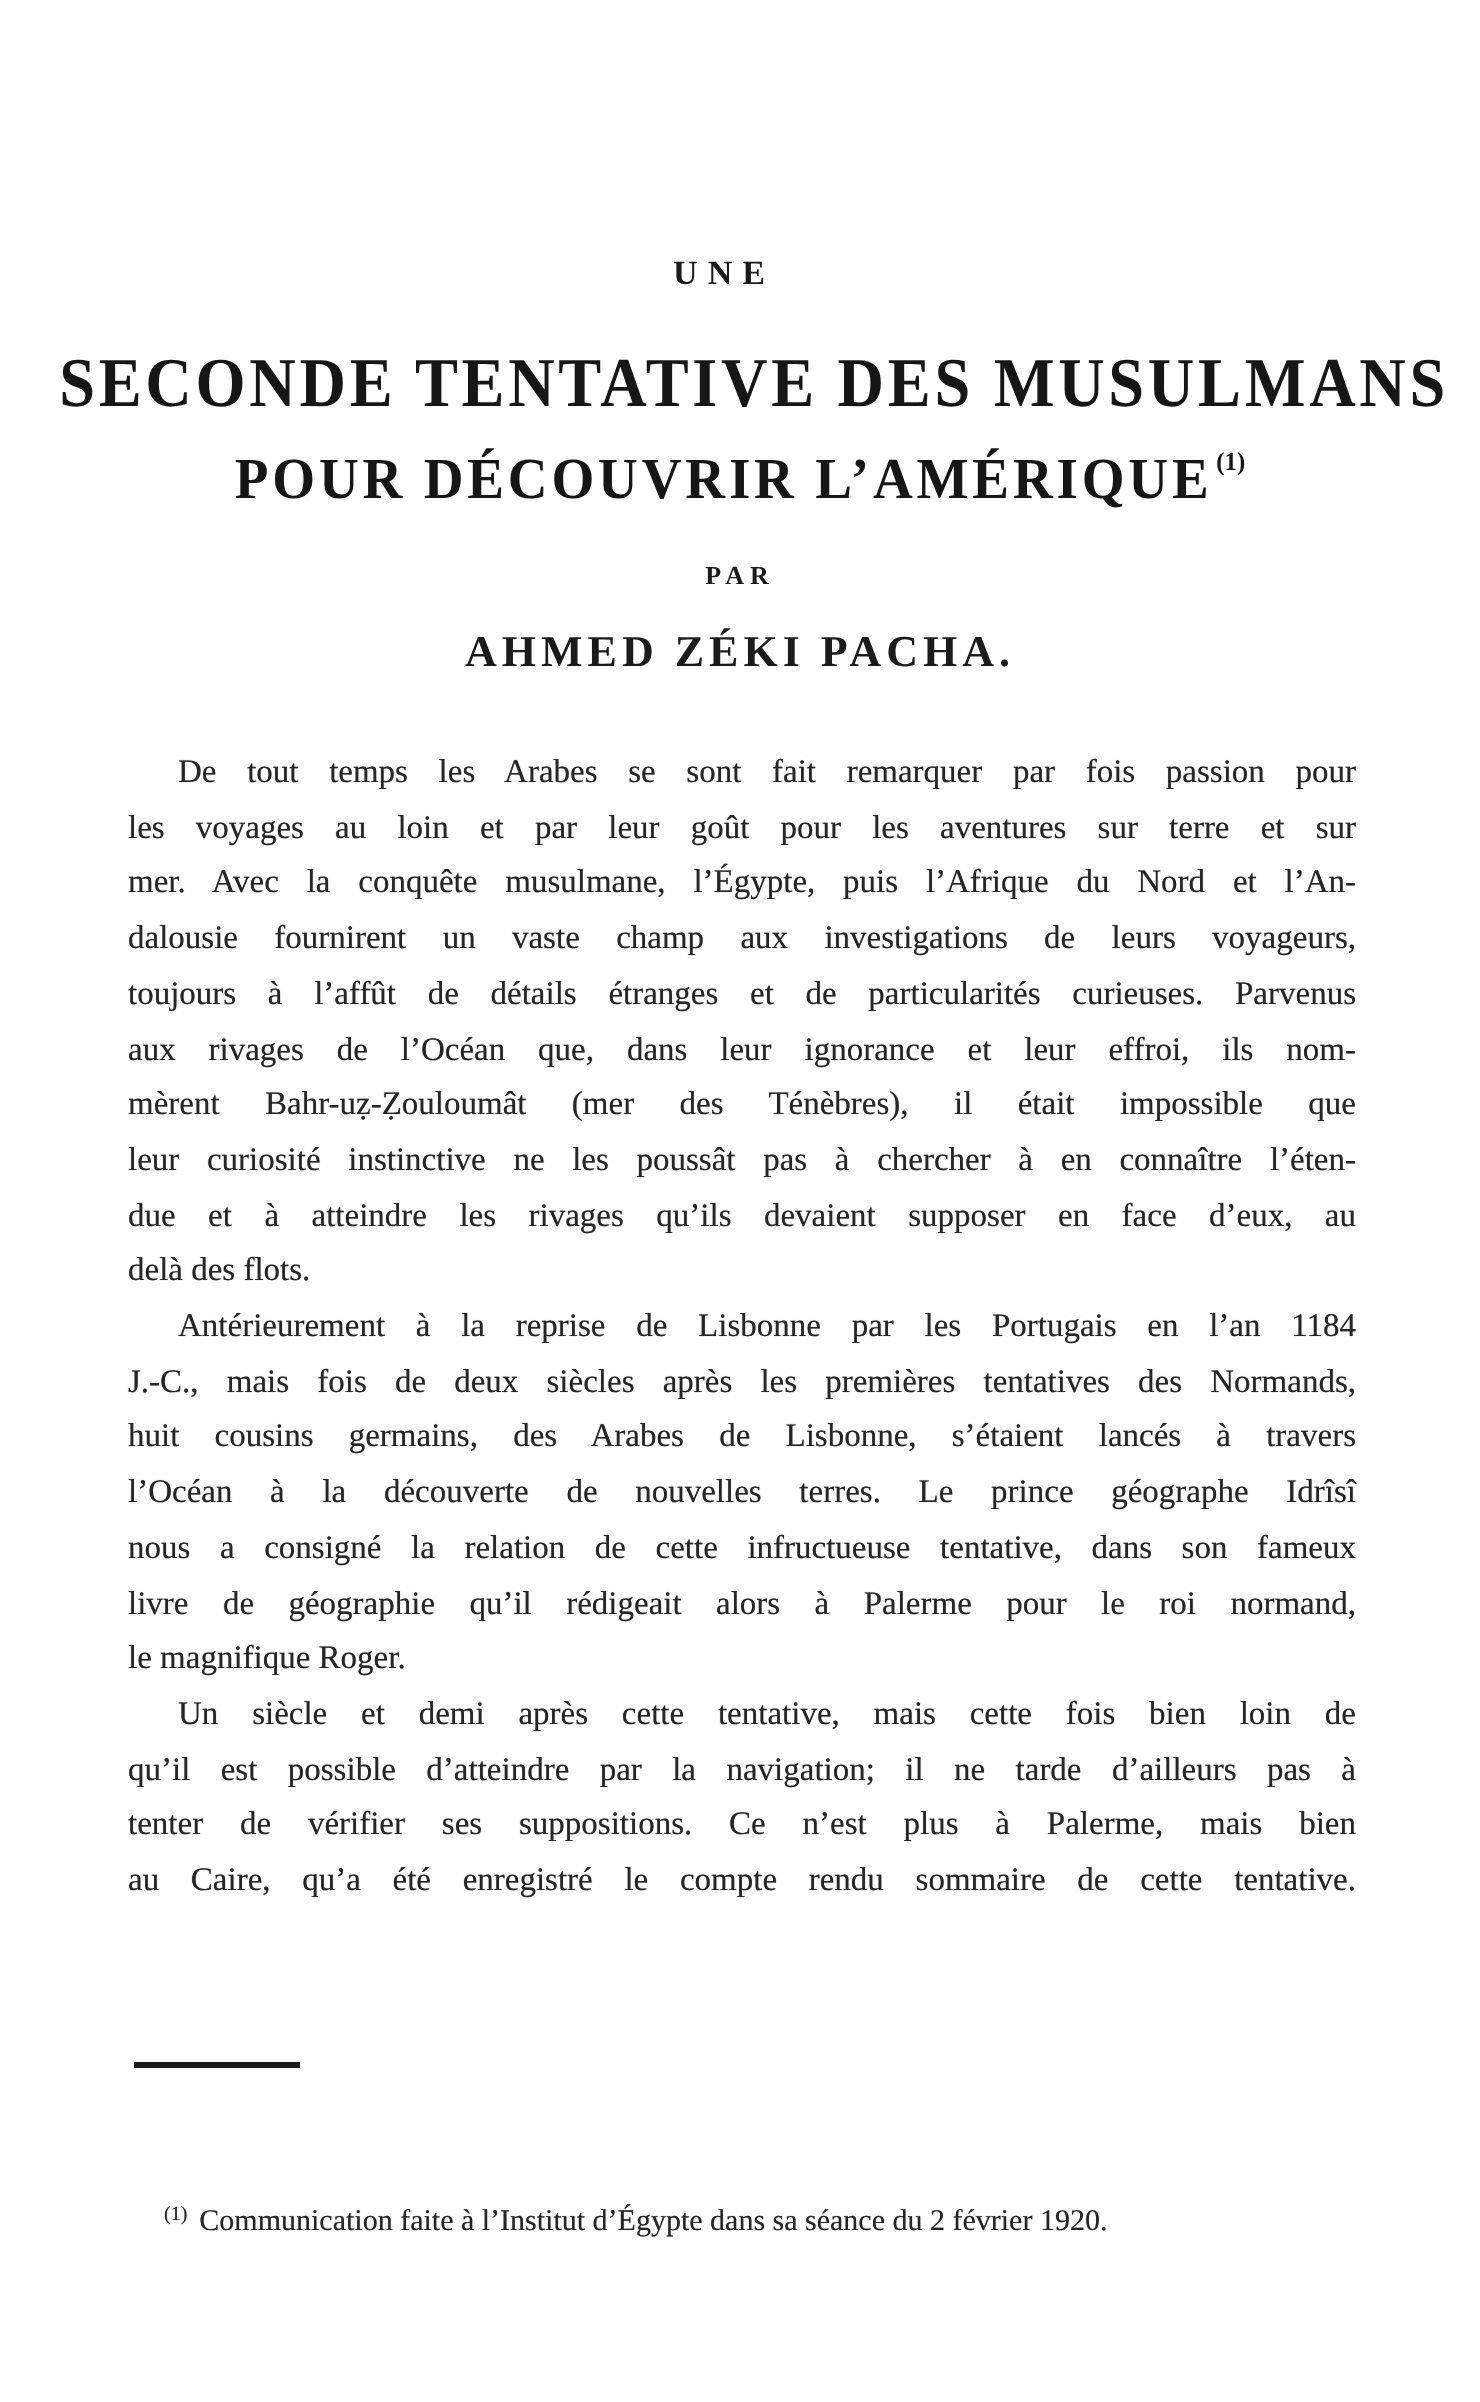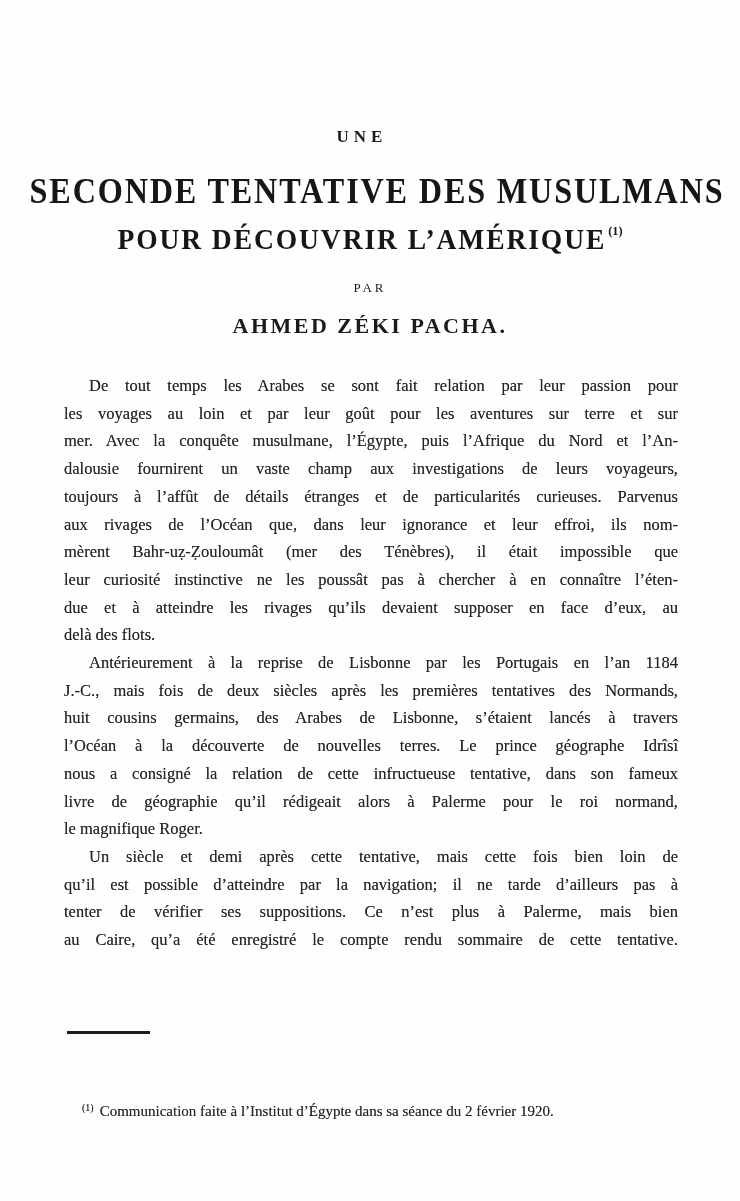--- a/index.html
+++ b/index.html
@@ -56,21 +56,21 @@
     font-size: 13px;
     letter-spacing: 0;
     vertical-align: 14px;
     margin-left: 2px;
   }
   .par-label {
     position: absolute;
     top: 280px; left: 0; right: 0;
     text-align: center;
     font-size: 13px;
-    font-weight: normal;
+    font-weight: bold;
     letter-spacing: 3px;
     color: #1b1b1b;
   }
   .author {
     position: absolute;
     top: 313px; left: 0; right: 0;
     text-align: center;
     font-size: 22px;
     font-weight: bold;
     letter-spacing: 2.5px;
@@ -129,21 +129,21 @@
 
   <h1 class="title1">SECONDE TENTATIVE DES MUSULMANS</h1>
 
   <h2 class="title2"><span>POUR DÉCOUVRIR L’AMÉRIQUE</span><sup>(1)</sup></h2>
 
   <div class="par-label">PAR</div>
 
   <div class="author">AHMED ZÉKI PACHA.</div>
 
   <div class="body-text">
-      <div class="line indent">De tout temps les Arabes se sont fait relation par leur passion pour</div>
+      <div class="line indent">De tout temps les Arabes se sont fait remarquer par fois passion pour</div>
       <div class="line">les voyages au loin et par leur goût pour les aventures sur terre et sur</div>
       <div class="line">mer. Avec la conquête musulmane, l’Égypte, puis l’Afrique du Nord et l’An-</div>
       <div class="line">dalousie fournirent un vaste champ aux investigations de leurs voyageurs,</div>
       <div class="line">toujours à l’affût de détails étranges et de particularités curieuses. Parvenus</div>
       <div class="line">aux rivages de l’Océan que, dans leur ignorance et leur effroi, ils nom-</div>
       <div class="line">mèrent Bahr-uẓ-Ẓouloumât (mer des Ténèbres), il était impossible que</div>
       <div class="line">leur curiosité instinctive ne les poussât pas à chercher à en connaître l’éten-</div>
       <div class="line">due et à atteindre les rivages qu’ils devaient supposer en face d’eux, au</div>
       <div class="line endline">delà des flots.</div>
       <div class="line indent">Antérieurement à la reprise de Lisbonne par les Portugais en l’an 1184</div>

